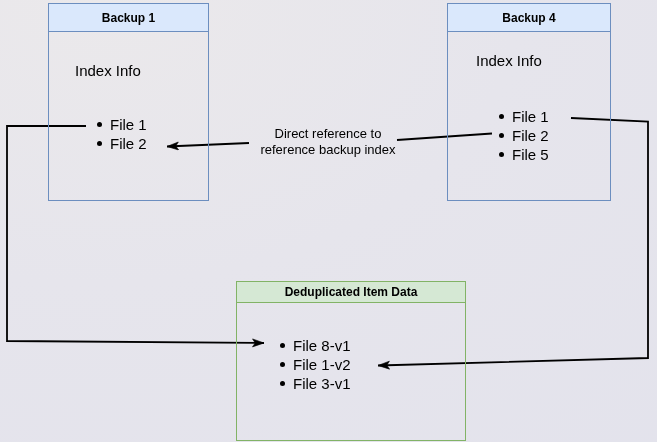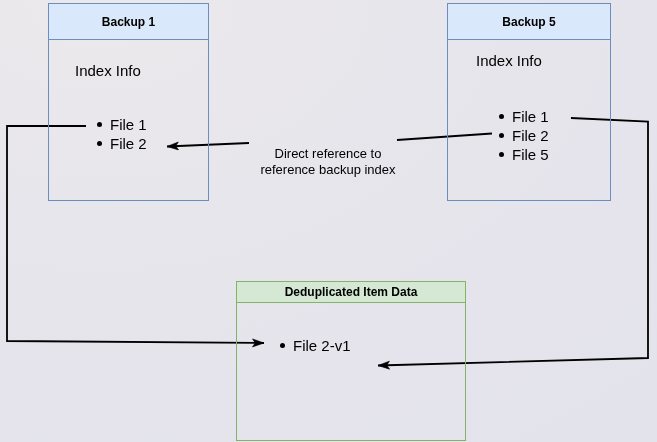--- a/index.html
+++ b/index.html
@@ -24,21 +24,21 @@
     background:transparent;
   }
   .node-header{
     box-sizing:border-box;
     width:100%;
     border-bottom:1.5px solid;
     display:flex;align-items:center;justify-content:center;
     font-size:12px;font-weight:bold;color:#000;
   }
   .backup{border-color:#6c8ebf;}
-  .backup .node-header{background:#dae8fc;border-color:#6c8ebf;height:36px;}
+  .backup .node-header{background:#dae8fc;border-color:#6c8ebf;height:28px;}
   .dedup{border-color:#82b366;}
   .dedup .node-header{background:#d5e8d4;border-color:#82b366;height:21px;}
   .body-label{
     position:absolute;
     font-size:15px;color:#000;line-height:16px;
     white-space:nowrap;
   }
   .file-list{position:absolute;text-align:right;}
   .li{
     display:flex;align-items:center;
@@ -49,21 +49,21 @@
   .dot{
     width:5px;height:5px;border-radius:50%;
     background:#000;
     margin-right:8px;
     flex:0 0 auto;
   }
   .edge-label{
     position:absolute;
     left:240px;top:126px;width:176px;
     text-align:center;
-    font-size:13px;line-height:15.5px;color:#000;margin-top:20px;
+    font-size:13px;line-height:15.5px;color:#000;
   }
 </style>
 </head>
 <body>
 
 <div class="canvas">
 
   <svg class="arrow-layer" viewBox="0 0 657 442" xmlns="http://www.w3.org/2000/svg">
     <defs>
       <marker id="arrow" markerUnits="userSpaceOnUse" markerWidth="14" markerHeight="10" refX="12" refY="4.5" orient="auto">
@@ -91,21 +91,21 @@
       <span>File 1</span>
     </div>
     <div class="li">
       <span class="dot"></span>
       <span>File 2</span>
     </div>
   </div>
 
   <div class="node backup" style="left:447px;top:3px;width:164px;height:198px;">
     <div class="node-header">
-      <span>Backup 5</span>
+      <span>Backup 4</span>
     </div>
   </div>
   <div class="body-label" style="left:476px;top:53px;">Index Info</div>
   <div class="file-list" style="left:499px;top:107px;">
     <div class="li">
       <span class="dot"></span>
       <span>File 1</span>
     </div>
     <div class="li">
       <span class="dot"></span>
@@ -118,21 +118,29 @@
   </div>
 
   <div class="node dedup" style="left:236px;top:281px;width:230px;height:160px;">
     <div class="node-header">
       <span>Deduplicated Item Data</span>
     </div>
   </div>
   <div class="file-list" style="left:280px;top:336px;">
     <div class="li">
       <span class="dot"></span>
-      <span>File 2-v1</span>
+      <span>File 8-v1</span>
+    </div>
+    <div class="li">
+      <span class="dot"></span>
+      <span>File 1-v2</span>
+    </div>
+    <div class="li">
+      <span class="dot"></span>
+      <span>File 3-v1</span>
     </div>
   </div>
 
   <div class="edge-label">
     <div>Direct reference to</div>
     <div>reference backup index</div>
   </div>
 
 </div>
 

